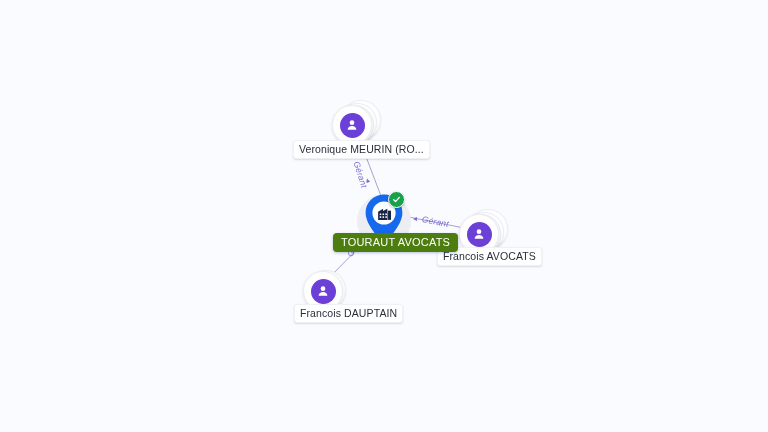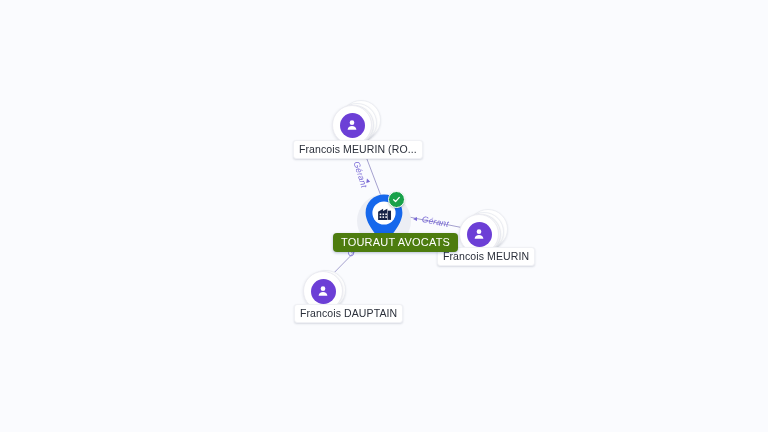--- a/index.html
+++ b/index.html
@@ -182,38 +182,38 @@
       <div class="stack-card" style="left:2px; top:0px;"></div>
       <div class="avatar-face">
         <div class="avatar-circle">
           <svg width="14" height="14" viewBox="0 0 24 24" aria-hidden="true">
             <circle cx="12" cy="8" r="4" fill="#ffffff"></circle>
             <path d="M4.5 20c0-4.1 3.4-6.5 7.5-6.5s7.5 2.4 7.5 6.5z" fill="#ffffff"></path>
           </svg>
         </div>
       </div>
     </div>
-    <div class="node-label" style="left:-58px; top:16px;">Francois MEURIN (RO...</div>
+    <div class="node-label" style="left:-58px; top:16px;">Veronique MEURIN (RO...</div>
   </div>
 
   <div class="person-node" style="left:478px; top:233px;">
     <div class="card-stack" style="left:-19px; top:-19px;">
       <div class="stack-card" style="left:9px; top:-5px;"></div>
       <div class="stack-card" style="left:5px; top:-2px;"></div>
       <div class="stack-card" style="left:2px; top:0px;"></div>
       <div class="avatar-face">
         <div class="avatar-circle">
           <svg width="14" height="14" viewBox="0 0 24 24" aria-hidden="true">
             <circle cx="12" cy="8" r="4" fill="#ffffff"></circle>
             <path d="M4.5 20c0-4.1 3.4-6.5 7.5-6.5s7.5 2.4 7.5 6.5z" fill="#ffffff"></path>
           </svg>
         </div>
       </div>
     </div>
-    <div class="node-label" style="left:-41px; top:14px;">Francois MEURIN</div>
+    <div class="node-label" style="left:-41px; top:14px;">Francois AVOCATS</div>
   </div>
 
   <div class="person-node" style="left:322px; top:290px;">
     <div class="card-stack" style="left:-19px; top:-19px;">
       <div class="stack-card" style="left:3px; top:-1px;"></div>
       <div class="avatar-face">
         <div class="avatar-circle">
           <svg width="14" height="14" viewBox="0 0 24 24" aria-hidden="true">
             <circle cx="12" cy="8" r="4" fill="#ffffff"></circle>
             <path d="M4.5 20c0-4.1 3.4-6.5 7.5-6.5s7.5 2.4 7.5 6.5z" fill="#ffffff"></path>

